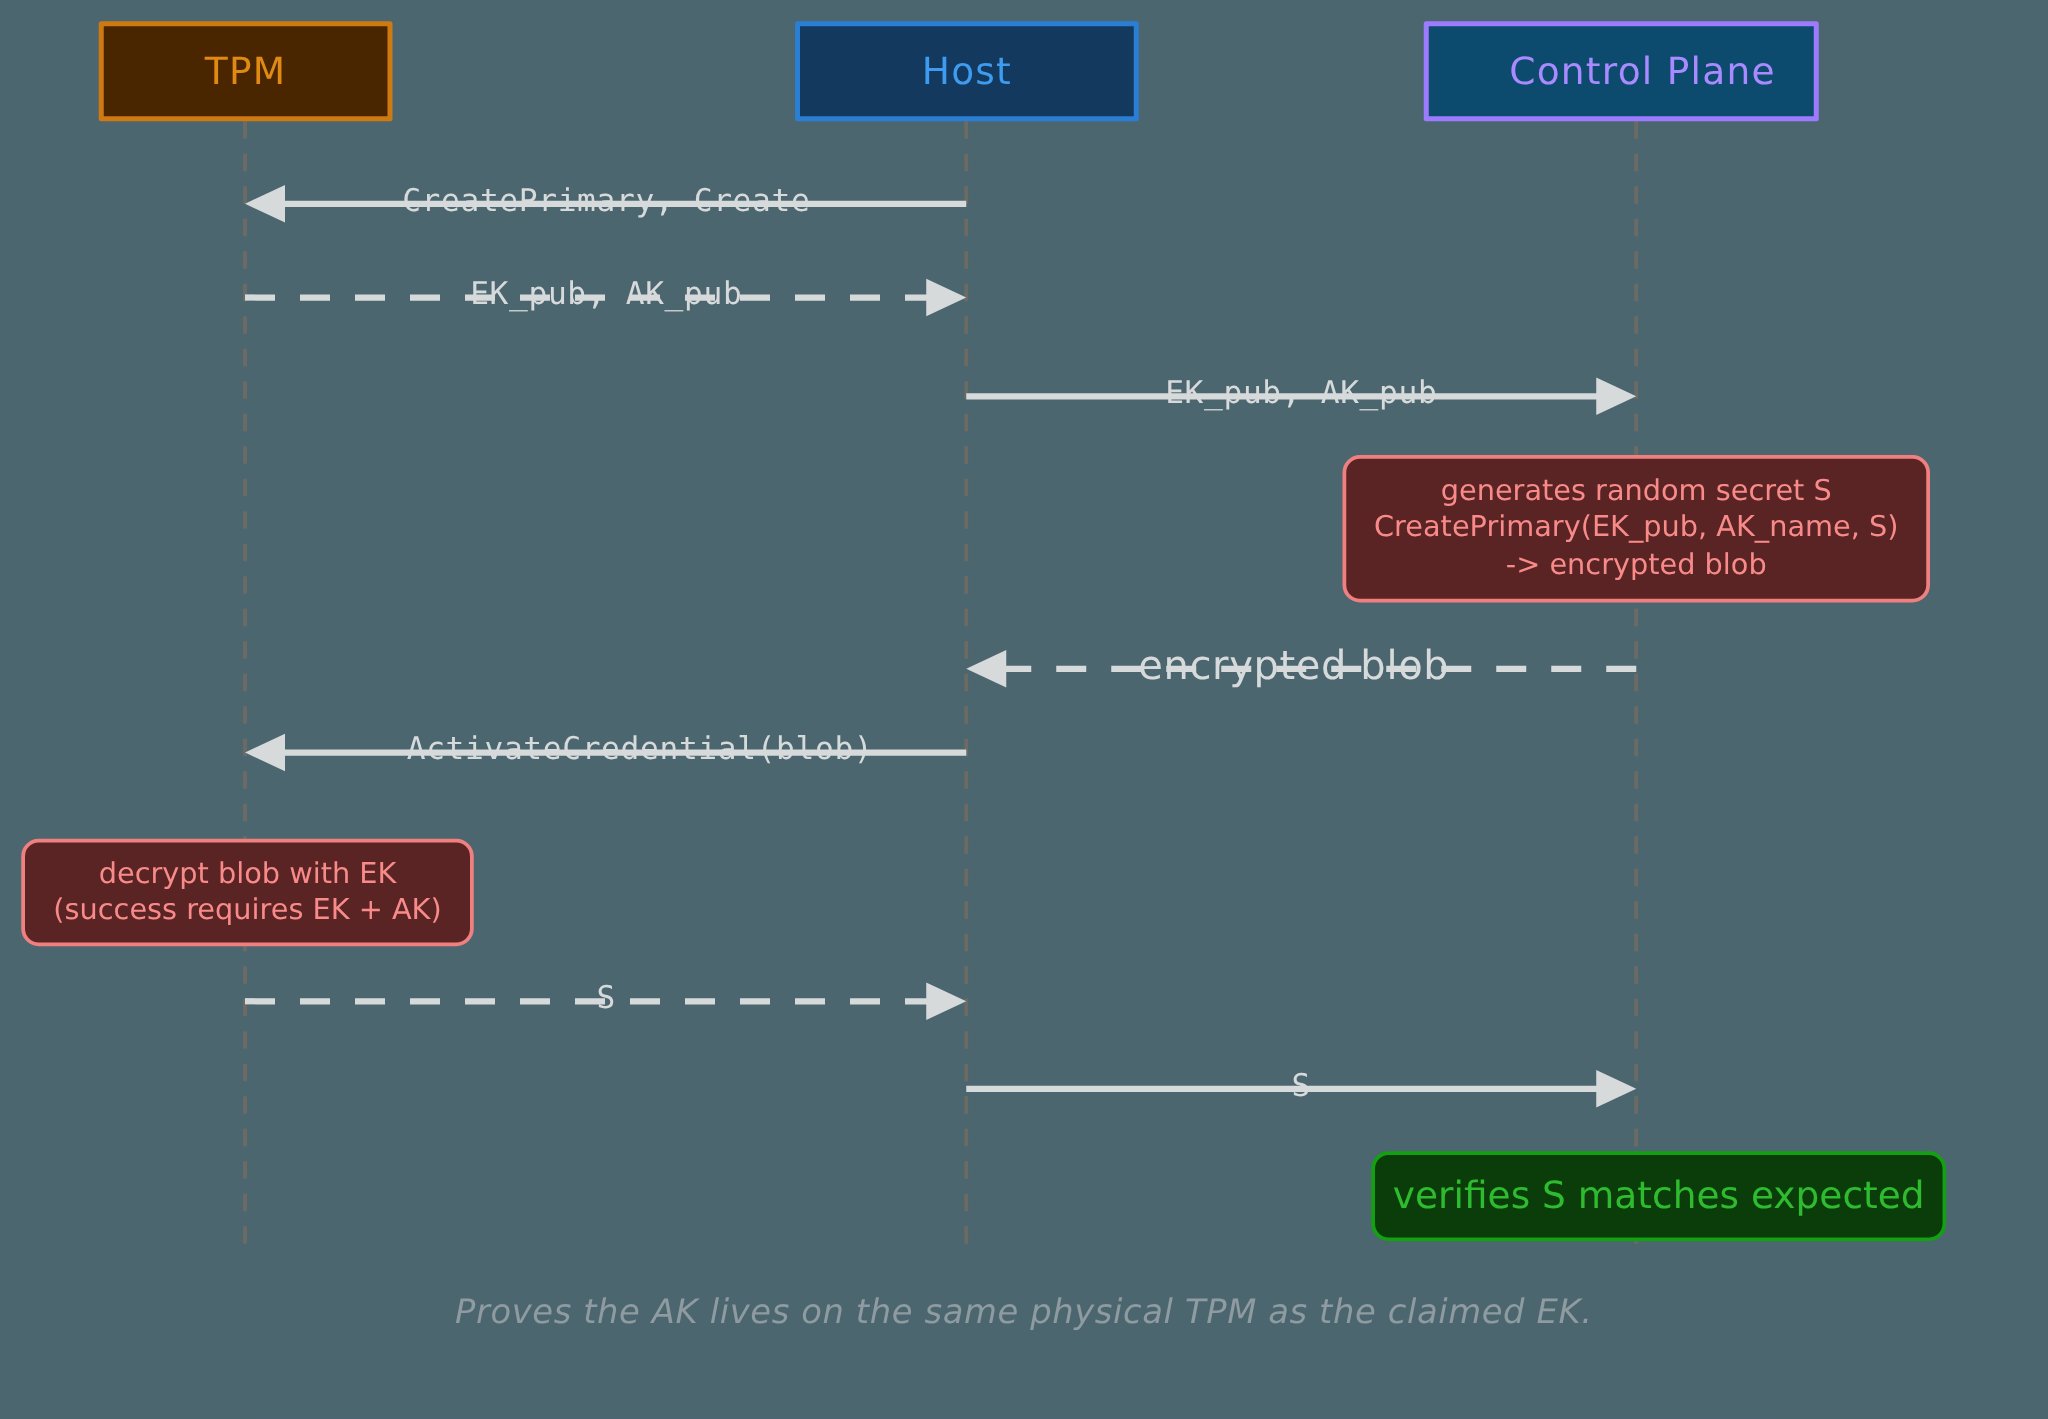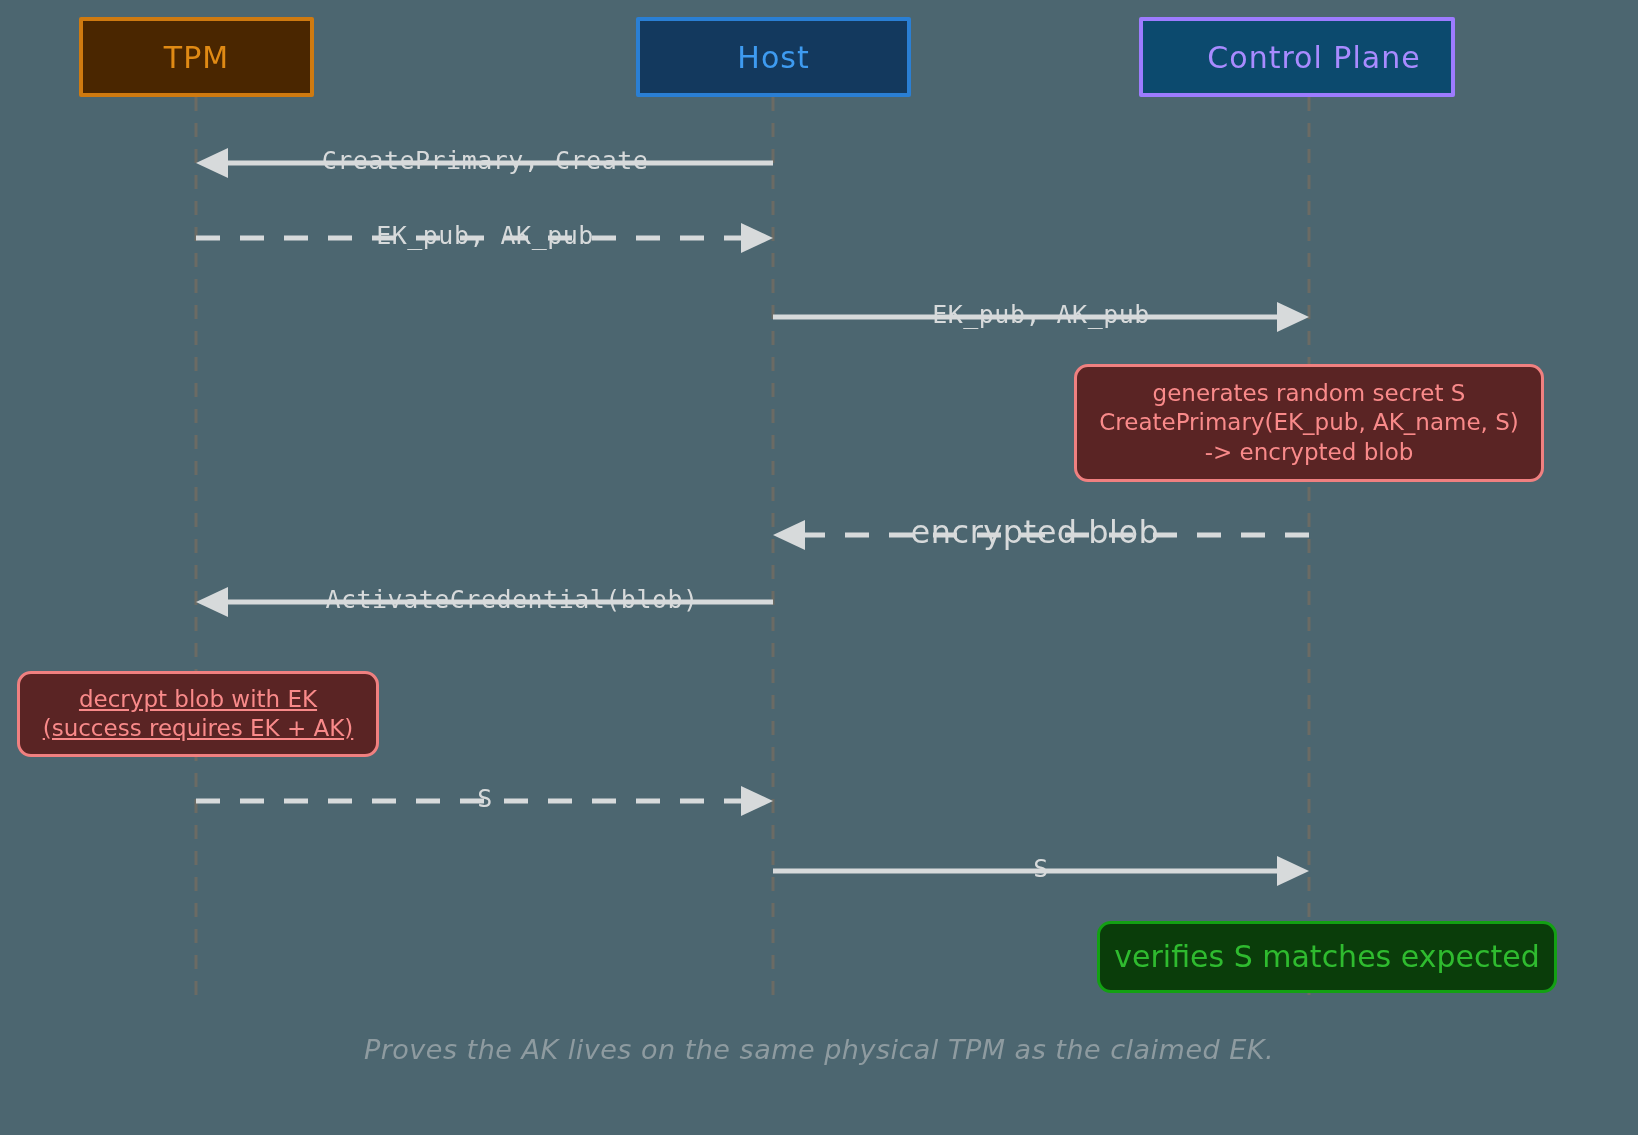--- a/index.html
+++ b/index.html
@@ -113,21 +113,20 @@
     color: #2fbb2f;
   }
 
   #note-control-plane {
     left: 1074px; top: 364px; width: 470px; height: 118px;
     font-size: 23px;
   }
   #note-tpm {
     left: 17px; top: 671px; width: 362px; height: 86px;
     font-size: 23px;
-    text-decoration: underline;
   }
   #note-verify {
     left: 1079px; top: 921px; width: 460px; height: 72px;
     font-size: 30px;
     margin-left: 18px;
   }
 
   
   #footer-caption {
     position: absolute;

